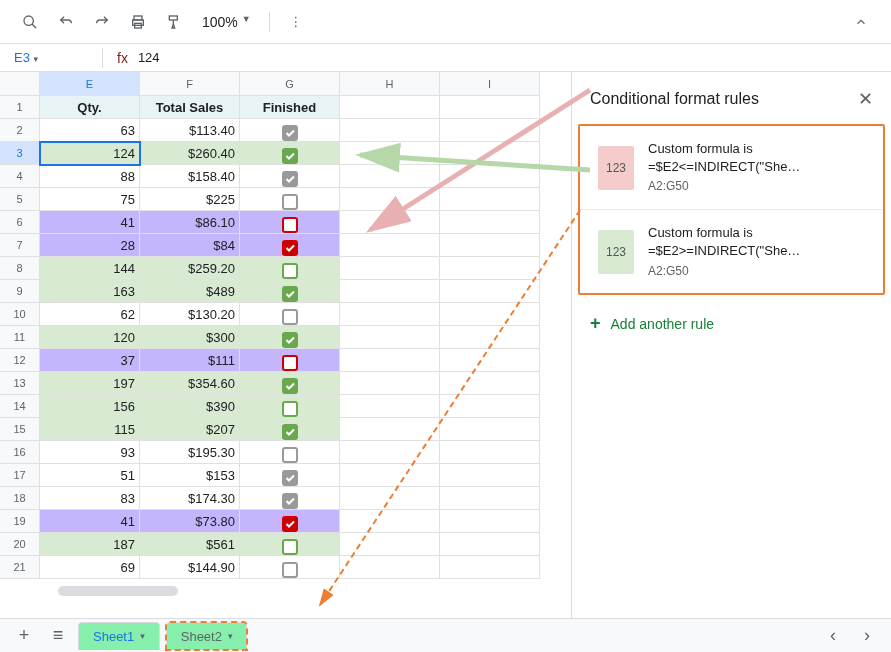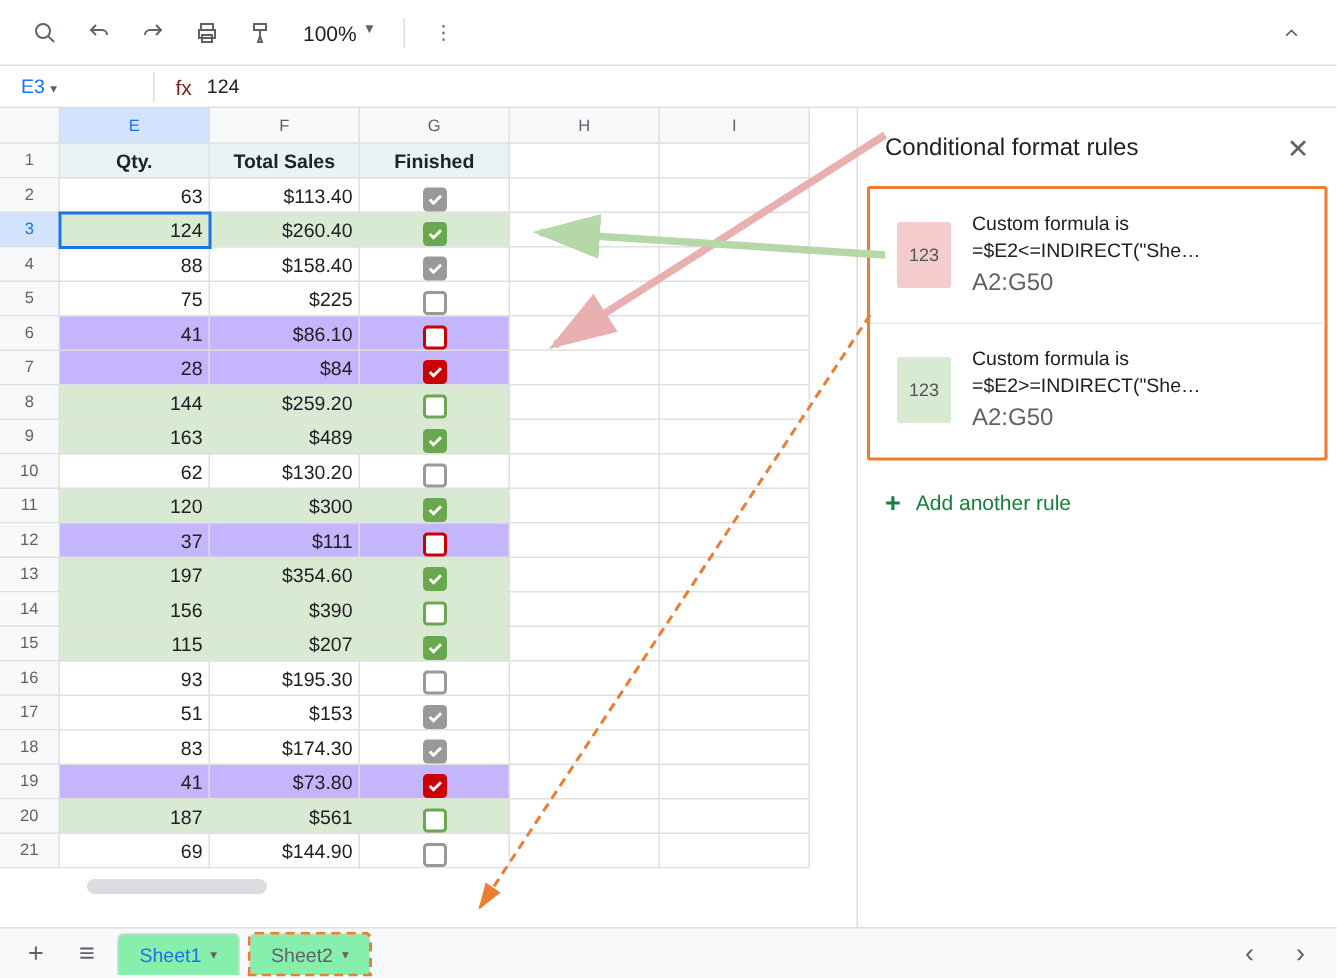--- a/index.html
+++ b/index.html
@@ -42,21 +42,21 @@
 .close{cursor:pointer;color:#5f6368;font-size:18px}
 .rules-box{margin:0 6px;border:2px solid #ed7d31;border-radius:2px}
 .rule{display:flex;align-items:center;gap:14px;padding:14px 18px;border-bottom:1px solid #e8eaed;cursor:pointer}
 .rule:last-child{border-bottom:none}
 .swatch{width:36px;height:44px;display:flex;align-items:center;justify-content:center;font-size:12px;color:#555;border-radius:2px}
 .sw-red{background:#f4cccc}
 .sw-green{background:#d9ead3}
 .rule-txt{font-size:13px;line-height:1.4}
 .rule-title{color:#202124}
 .rule-formula{color:#202124}
-.rule-range{color:#5f6368;font-size:16px;margin-top:2px}
+.rule-range{color:#5f6368;font-size:12px;margin-top:2px}
 .add-rule{display:flex;align-items:center;gap:10px;padding:18px;color:#188038;font-size:14px;cursor:pointer}
 .add-rule .plus{font-size:18px;font-weight:bold}
 .tabs{position:absolute;bottom:0;left:0;right:0;height:34px;border-top:1px solid #dadce0;display:flex;align-items:center;padding:0 10px;gap:6px;background:#f8f9fa}
 .tab-btn{width:28px;height:28px;display:flex;align-items:center;justify-content:center;color:#5f6368;cursor:pointer;font-size:18px}
 .tab{padding:6px 14px;background:#86efac;border:1px solid #dadce0;border-bottom:none;border-radius:4px 4px 0 0;font-size:13px;color:#5f6368;display:flex;align-items:center;gap:6px;cursor:pointer}
 .tab.active{color:#1a73e8;font-weight:500}
 .tab.highlight{outline:2px dashed #ed7d31;outline-offset:-1px}
 .tri{font-size:9px;color:#5f6368}
 .hscroll{position:absolute;bottom:22px;left:58px;width:120px;height:10px;background:#dadce0;border-radius:5px}
 .arrow{position:absolute;pointer-events:none;z-index:5}

